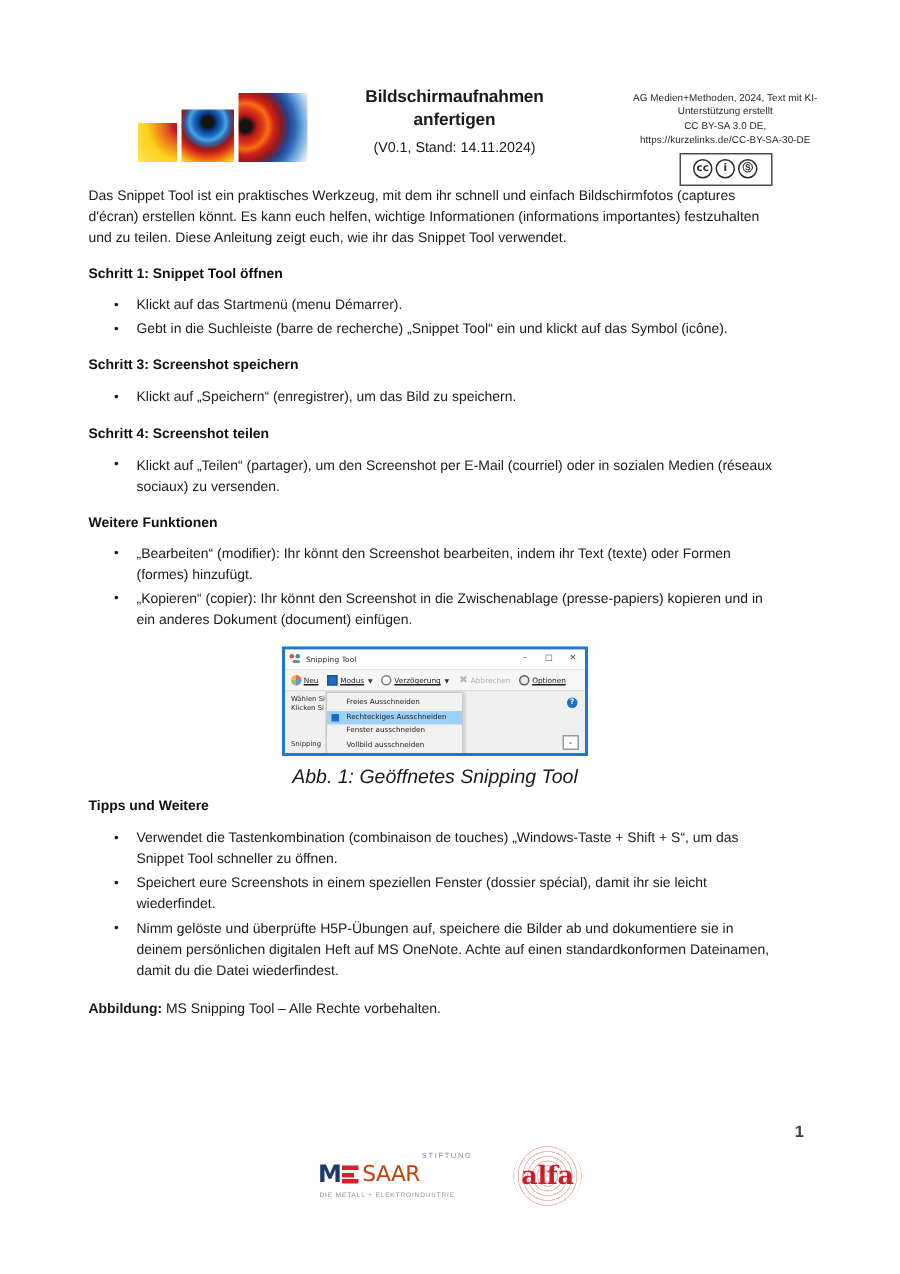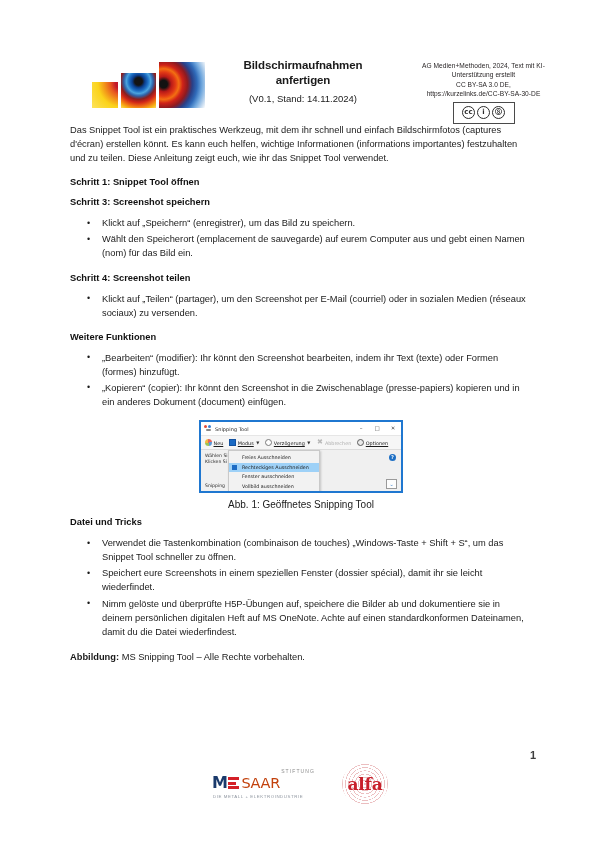--- a/index.html
+++ b/index.html
@@ -113,21 +113,21 @@
     font-size: 7px;
     font-weight: bold;
     color: #2b2b2b;
     line-height: 1;
     font-family: "DejaVu Sans", sans-serif;
   }
 
   
   .content {
     position: absolute;
-    left: 70px;
+    left: 59px;
     top: 123px;
     width: 462px;
   }
   p.para {
     font-size: 9.3px;
     line-height: 14.1px;
     color: #1a1a1a;
     margin: 0 0 11px 0;
     text-align: left;
   }
@@ -359,21 +359,22 @@
   .snip-menu-item.selected::before {
     content: "";
     position: absolute;
     left: 3px;
     top: 2.6px;
     width: 4.5px;
     height: 4.5px;
     background: #1c6bc4;
   }
   .fig-caption {
-    font-size: 10px;
+    font-size: 13px;
+    font-style: italic;
     color: #1a1a1a;
     margin-top: 6px;
     text-align: center;
   }
 
   
   .footer-logos {
     position: absolute;
     left: 0;
     bottom: 44px;
@@ -505,26 +506,29 @@
         <span class="cc-circ">Ⓢ</span>
       </div>
     </div>
   </div>
 
   <div class="content">
 
     <p class="para">Das Snippet Tool ist ein praktisches Werkzeug, mit dem ihr schnell und einfach Bildschirmfotos (captures d'écran) erstellen könnt. Es kann euch helfen, wichtige Informationen (informations importantes) festzuhalten und zu teilen. Diese Anleitung zeigt euch, wie ihr das Snippet Tool verwendet.</p>
 
     <h2 class="step">Schritt 1: Snippet Tool öffnen</h2>
+    <ul class="bullets">
+      <li>Klickt auf das Startmenü (menu Démarrer).</li>
+      <li>Gebt in die Suchleiste (barre de recherche) „Snippet Tool“ ein und klickt auf das Symbol (icône).</li>
+    </ul>
 
 
     <h2 class="step">Schritt 3: Screenshot speichern</h2>
     <ul class="bullets">
       <li>Klickt auf „Speichern“ (enregistrer), um das Bild zu speichern.</li>
-      <li>Wählt den Speicherort (emplacement de sauvegarde) auf eurem Computer aus und gebt einen Namen (nom) für das Bild ein.</li>
     </ul>
 
     <h2 class="step">Schritt 4: Screenshot teilen</h2>
     <ul class="bullets">
       <li>Klickt auf „Teilen“ (partager), um den Screenshot per E-Mail (courriel) oder in sozialen Medien (réseaux sociaux) zu versenden.</li>
     </ul>
 
     <h2 class="step">Weitere Funktionen</h2>
     <ul class="bullets">
       <li>„Bearbeiten“ (modifier): Ihr könnt den Screenshot bearbeiten, indem ihr Text (texte) oder Formen (formes) hinzufügt.</li>
@@ -585,21 +589,21 @@
             <div class="snip-menu-item selected">Rechteckiges Ausschneiden</div>
             <div class="snip-menu-item">Fenster ausschneiden</div>
             <div class="snip-menu-item">Vollbild ausschneiden</div>
           </div>
         </div>
       </div>
 
       <div class="fig-caption">Abb. 1: Geöffnetes Snipping Tool</div>
     </div>
 
-    <h2 class="step">Datei und Tricks</h2>
+    <h2 class="step">Tipps und Weitere</h2>
     <ul class="bullets">
       <li>Verwendet die Tastenkombination (combinaison de touches) „Windows-Taste + Shift + S“, um das Snippet Tool schneller zu öffnen.</li>
       <li>Speichert eure Screenshots in einem speziellen Fenster (dossier spécial), damit ihr sie leicht wiederfindet.</li>
       <li>Nimm gelöste und überprüfte H5P-Übungen auf, speichere die Bilder ab und dokumentiere sie in deinem persönlichen digitalen Heft auf MS OneNote. Achte auf einen standardkonformen Dateinamen, damit du die Datei wiederfindest.</li>
     </ul>
 
 
     <p class="para"><b>Abbildung:</b><span> MS Snipping Tool – Alle Rechte vorbehalten.</span></p>
   </div>
 

